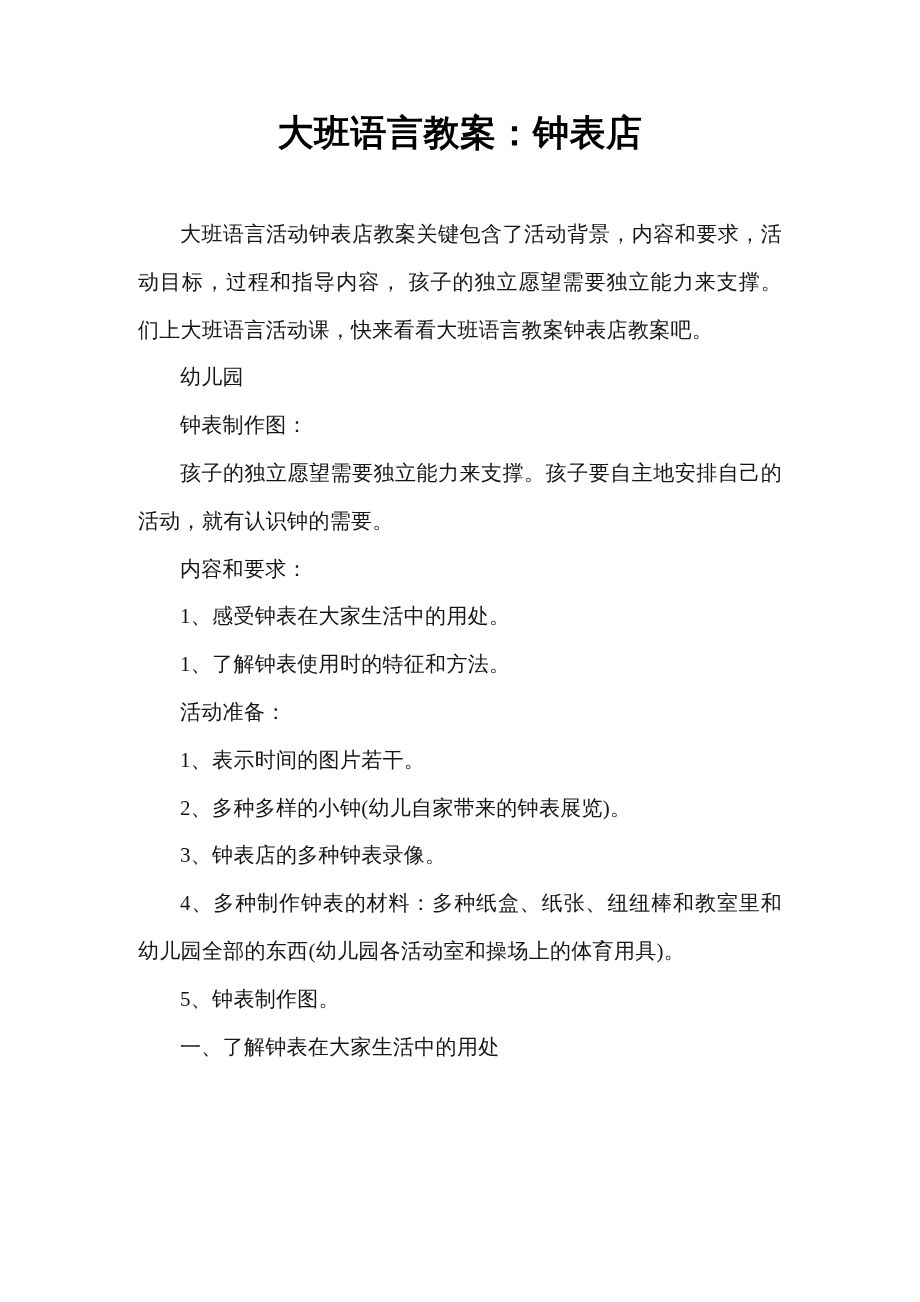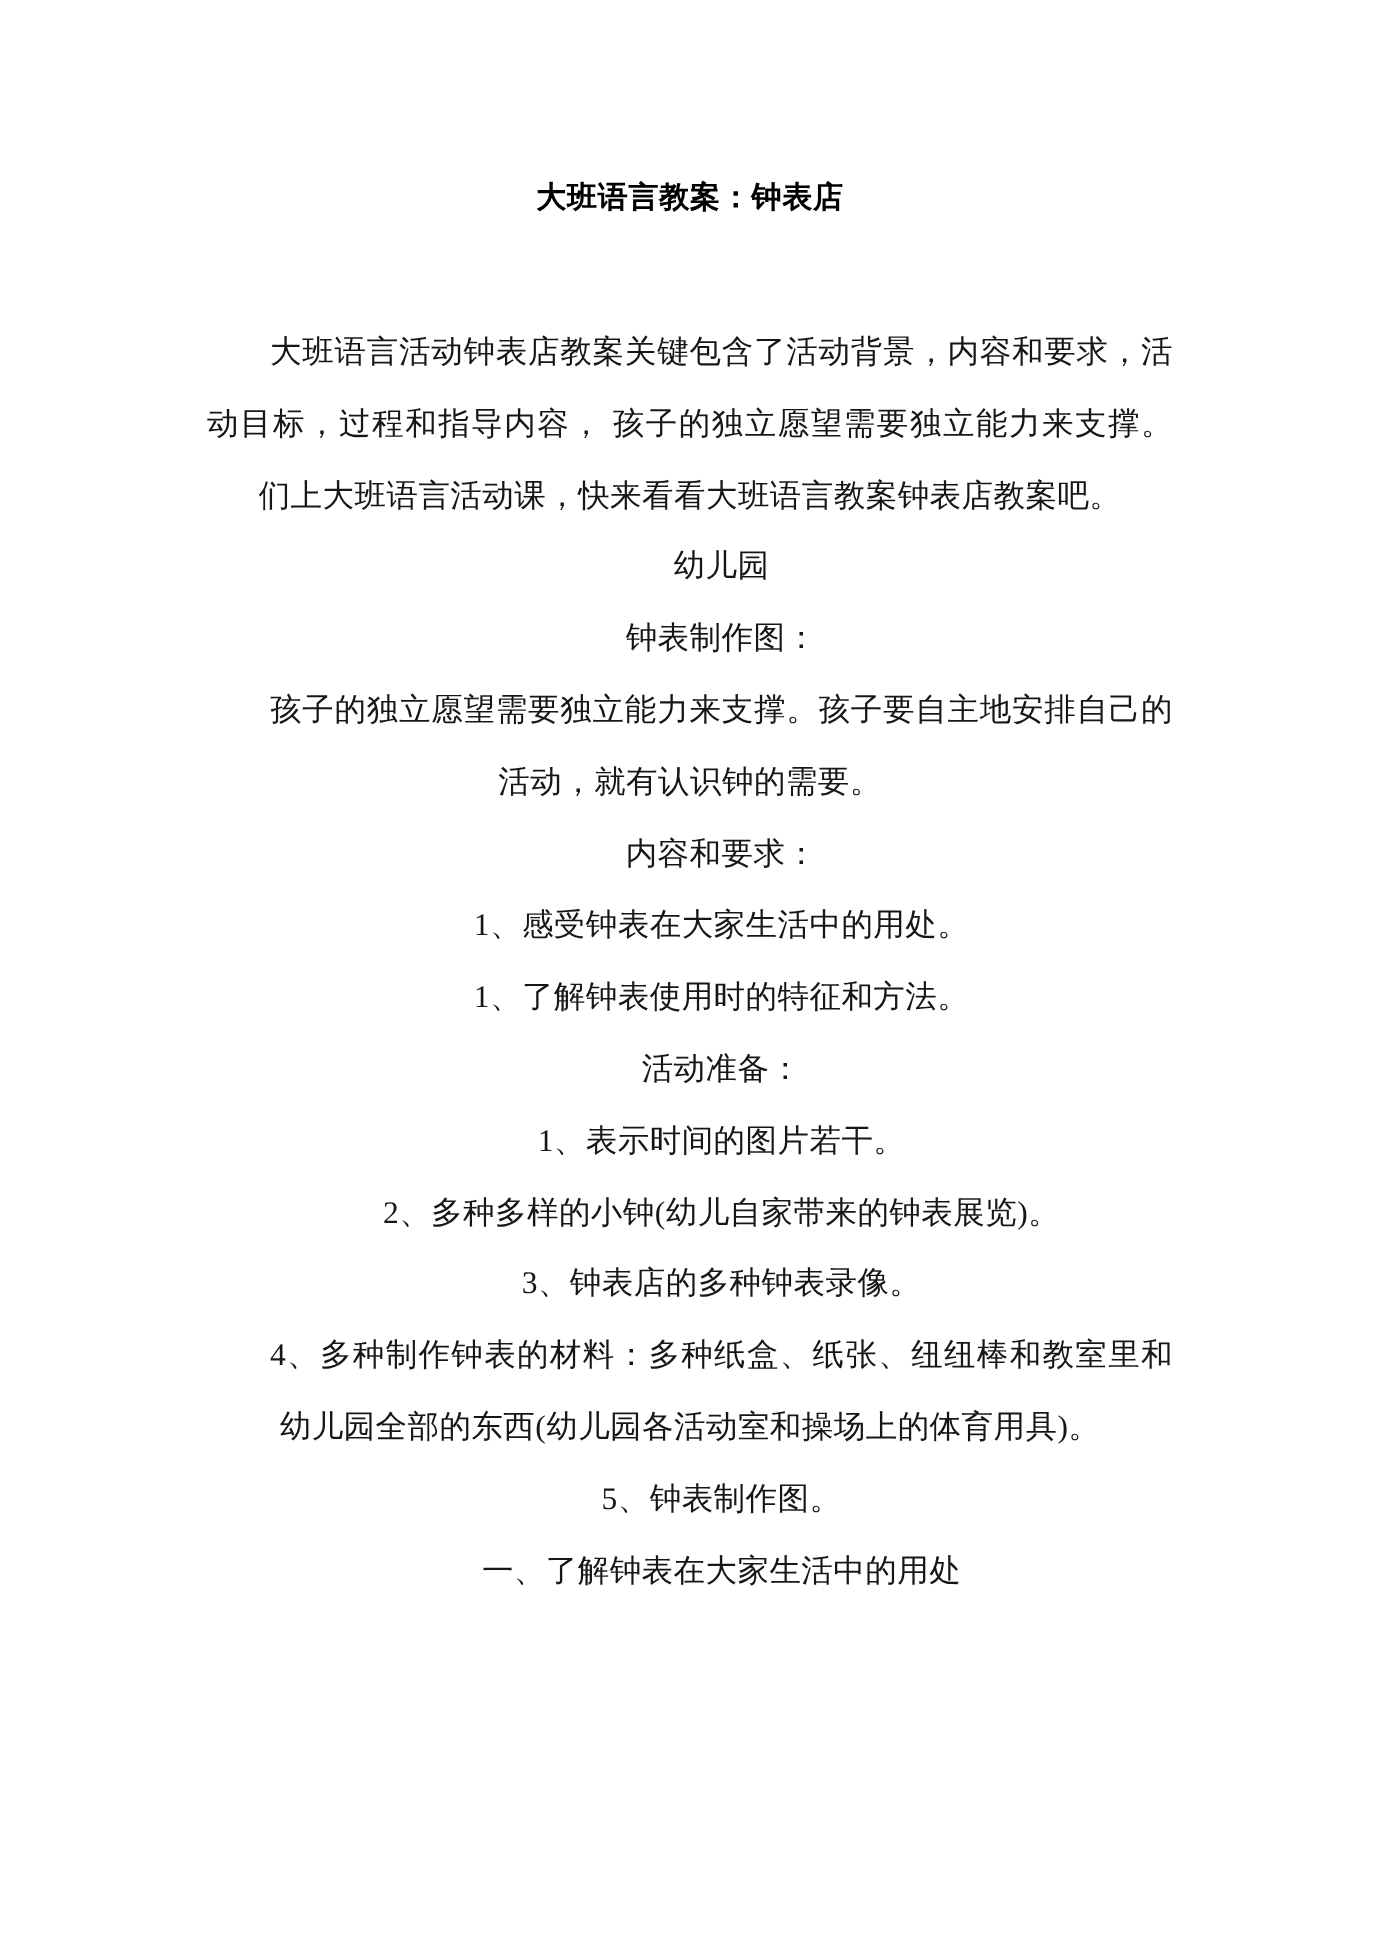--- a/index.html
+++ b/index.html
@@ -13,40 +13,39 @@
     width: 920px; height: 1302px;
     background: #ffffff;
     overflow: hidden;
     color: #161616;
   }
   .doc-title {
     position: absolute;
     top: 109px; left: 0; width: 920px;
     margin: 0;
     text-align: center;
-    font-size: 20px;
+    font-size: 36px;
     font-weight: bold;
     line-height: 47px;
     color: #000000;
     letter-spacing: 0.5px;
   }
   .doc-body {
     position: absolute;
     top: 211px; left: 138px;
     width: 644px;
     font-family: Liberation Serif, serif;
   }
   .text-line {
     height: 47.8px;
     line-height: 47.8px;
     font-size: 21px;
     white-space: pre;
     letter-spacing: 0.3px;
     color: #161616;
-    text-align: center;
   }
   .text-line.indent { padding-left: 42px; }
   .text-line.justify {
     white-space: normal;
     text-align: justify;
     text-align-last: justify;
     overflow: hidden;
   }
 </style>
 </head>

